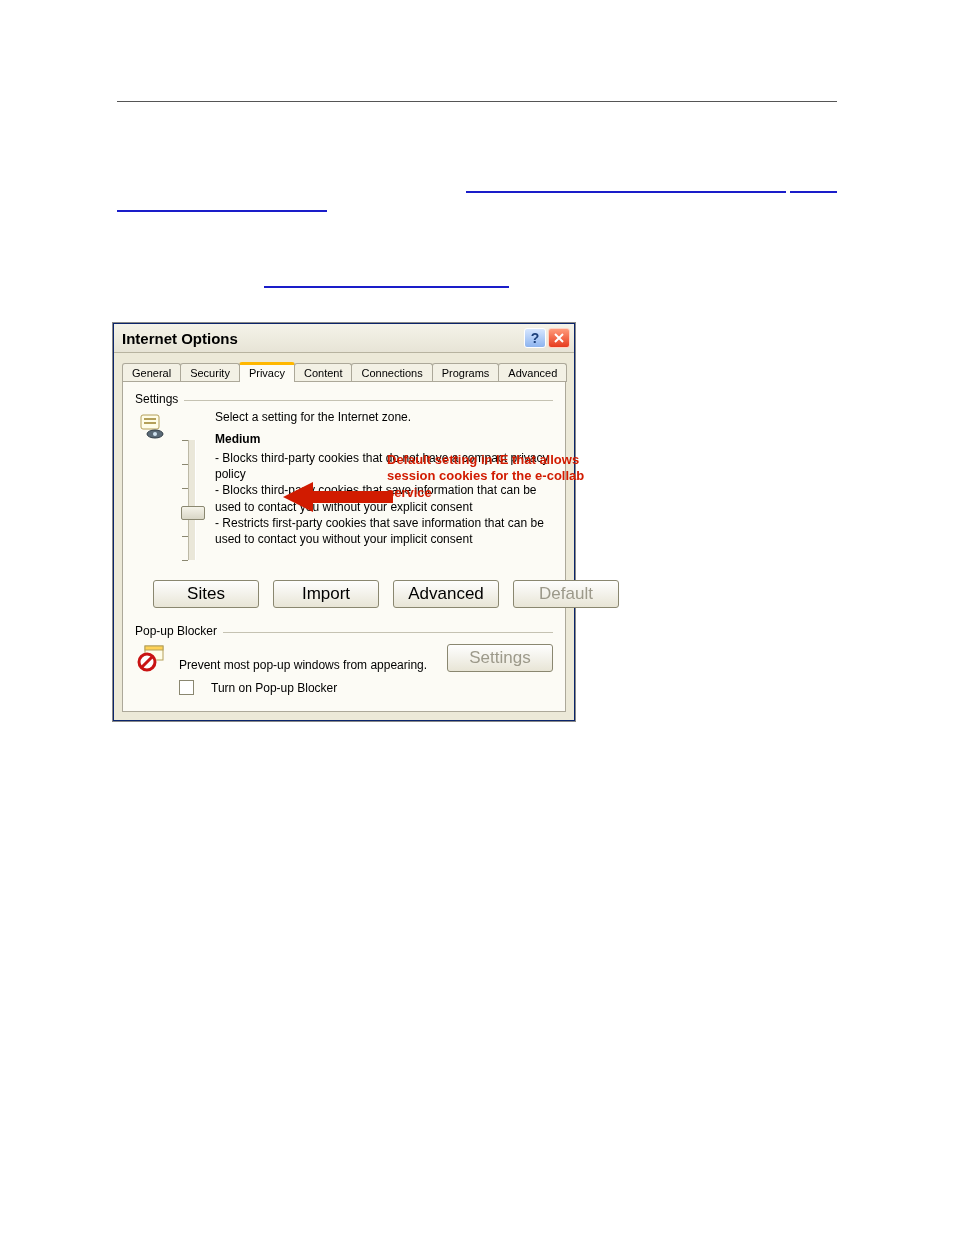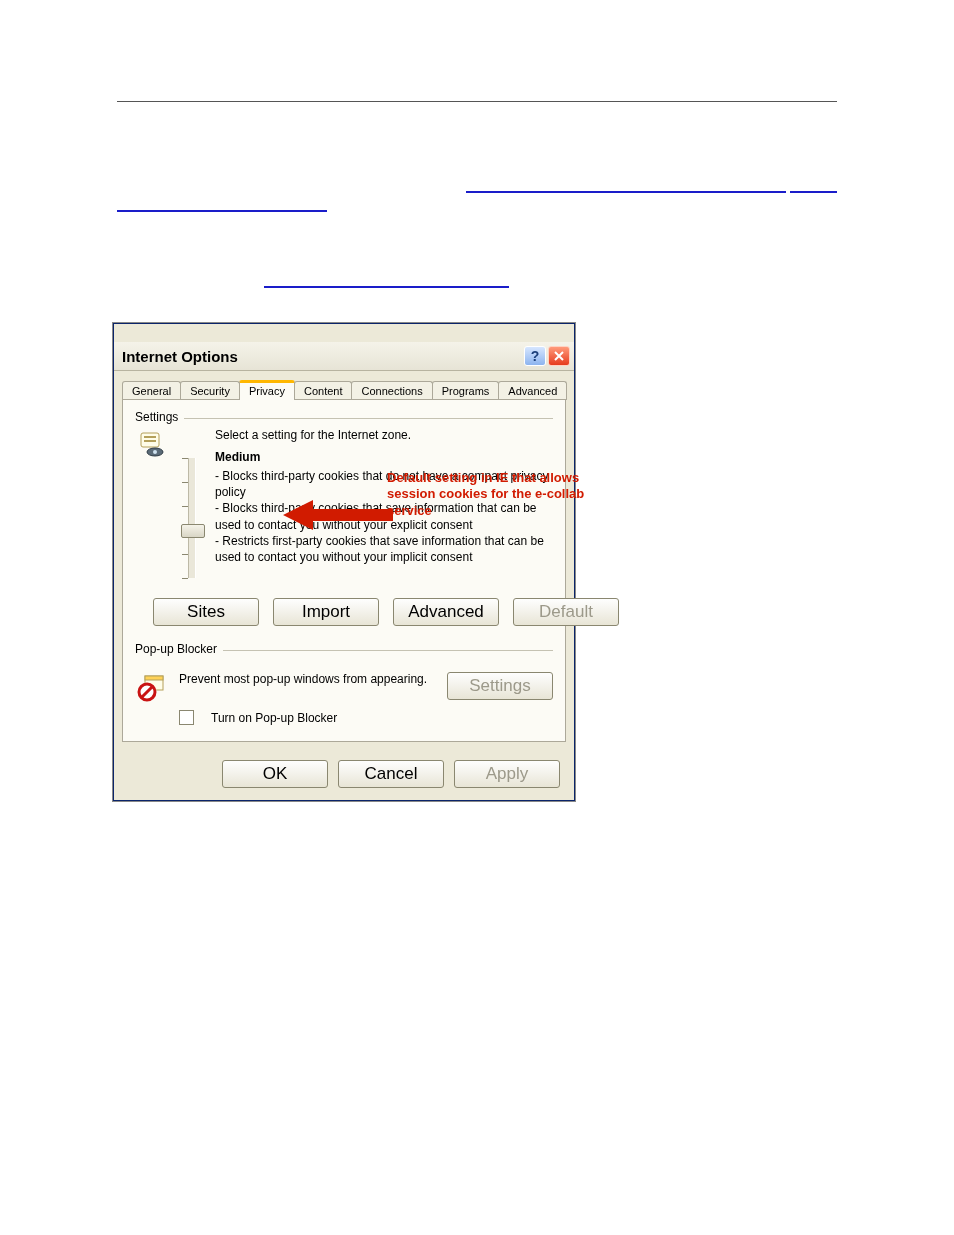--- a/index.html
+++ b/index.html
@@ -43,21 +43,20 @@
     border: 1px solid #0a246a;
     box-shadow: 0 0 0 1px #888;
   }
   .titlebar {
     background: linear-gradient(#f5f3e9,#e7e4d6);
     border-bottom: 1px solid #b7b3a0;
     padding: 2px 4px;
     display: flex;
     align-items: center;
     height: 24px;
-    margin-top: 18px;
   }
   .titlebar .title {
     flex: 1;
     font-weight: bold;
     font-size: 15px;
     color: #000;
     padding-left: 4px;
   }
   .tb-btn {
     width: 22px;
@@ -210,21 +209,21 @@
     font-size: 17px;
     background: linear-gradient(#fefefe,#e8e5d6);
     border: 1px solid #8a8770;
     border-radius: 3px;
     text-align: center;
     color: #000;
   }
   .winbtn.disabled { color: #9c998a; }
 
   .popup-section { margin-top: 16px; }
-  .popup-row { display:flex; gap:10px; align-items:flex-start; margin-top:16px;}
+  .popup-row { display:flex; gap:10px; align-items:flex-end; margin-top:4px;}
   .popup-row .txt { flex:1; font-size:12px; }
   .popup-row .side-btn { }
   .chk-row { display:flex; align-items:center; gap:17px; margin-top:8px; margin-left:44px; font-size:12px;}
   .chk {
     width:13px; height:13px;
     border:1px solid #8a8770;
     background:#fff;
     display:inline-block;
   }
 
@@ -339,19 +338,14 @@
           </div>
         </div>
         <div class="chk-row">
           <span class="chk"></span>
           <span>Turn on Pop-up Blocker</span>
         </div>
       </div>
 
     </div>
 
-    <div class="dlg-footer">
-      <div class="winbtn">OK</div>
-      <div class="winbtn">Cancel</div>
-      <div class="winbtn disabled">Apply</div>
-    </div>
   </div>
 </div>
 
 </body></html>

